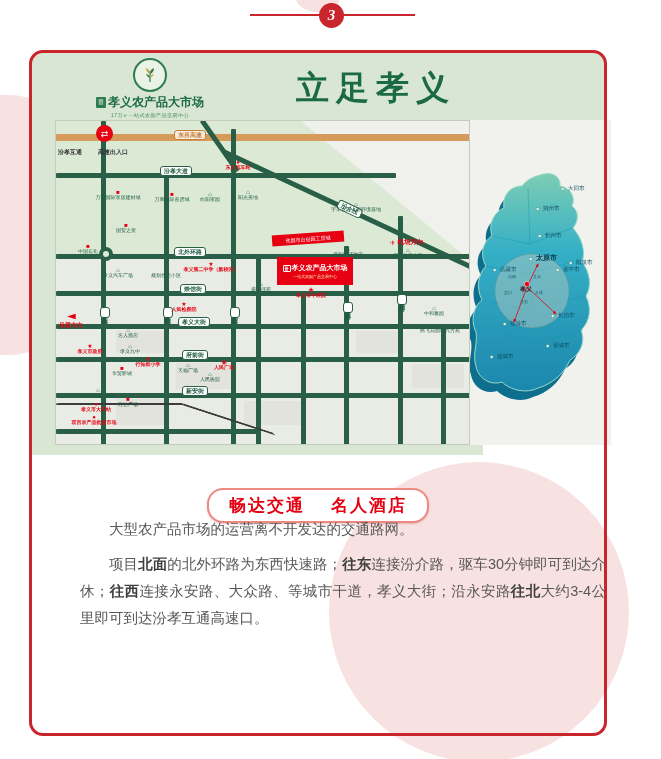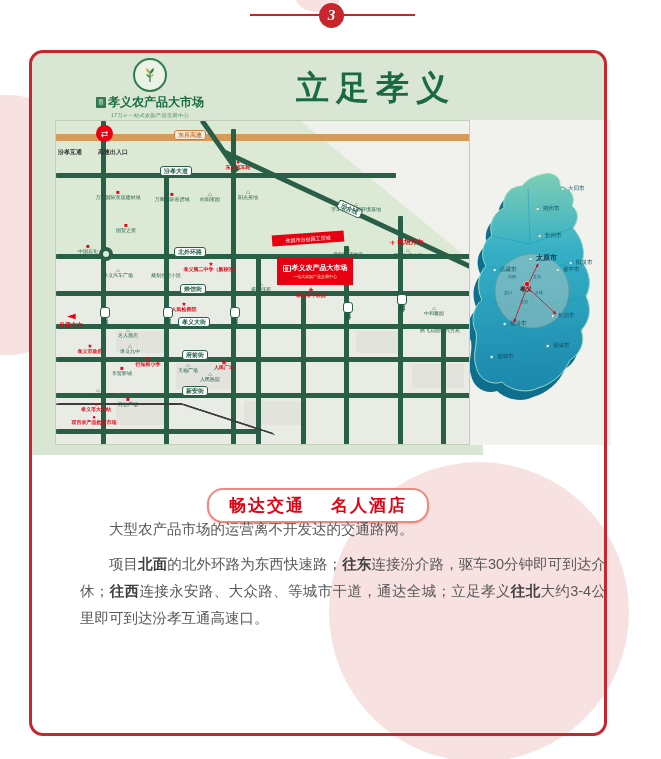--- a/index.html
+++ b/index.html
@@ -378,17 +378,17 @@
     </div>
   </div>
 
   <div class="sec-badge">
     <span>畅达交通</span>
     <span>名人酒店</span>
   </div>
 
   <div class="paras" id="paras">
       <p><span>大型农产品市场的运营离不开发达的交通路网。</span></p>
-      <p><span>项目</span><b>北面</b><span>的北外环路为东西快速路；</span><b>往东</b><span>连接汾介路，驱车30分钟即可到达介休；</span><b>往西</b><span>连接永安路、大众路、等城市干道，通达全城；立足孝义</span><b>往北</b><span>大约3-4公里即可到达汾孝互通高速口。</span></p>
+      <p><span>项目</span><b>北面</b><span>的北外环路为东西快速路；</span><b>往东</b><span>连接汾介路，驱车30分钟即可到达介休；</span><b>往西</b><span>连接永安路、大众路、等城市干道，孝义大街；沿永安路</span><b>往北</b><span>大约3-4公里即可到达汾孝互通高速口。</span></p>
     </div>
 
   <div class="card-border"></div>
 </div>
 
 </body></html>

